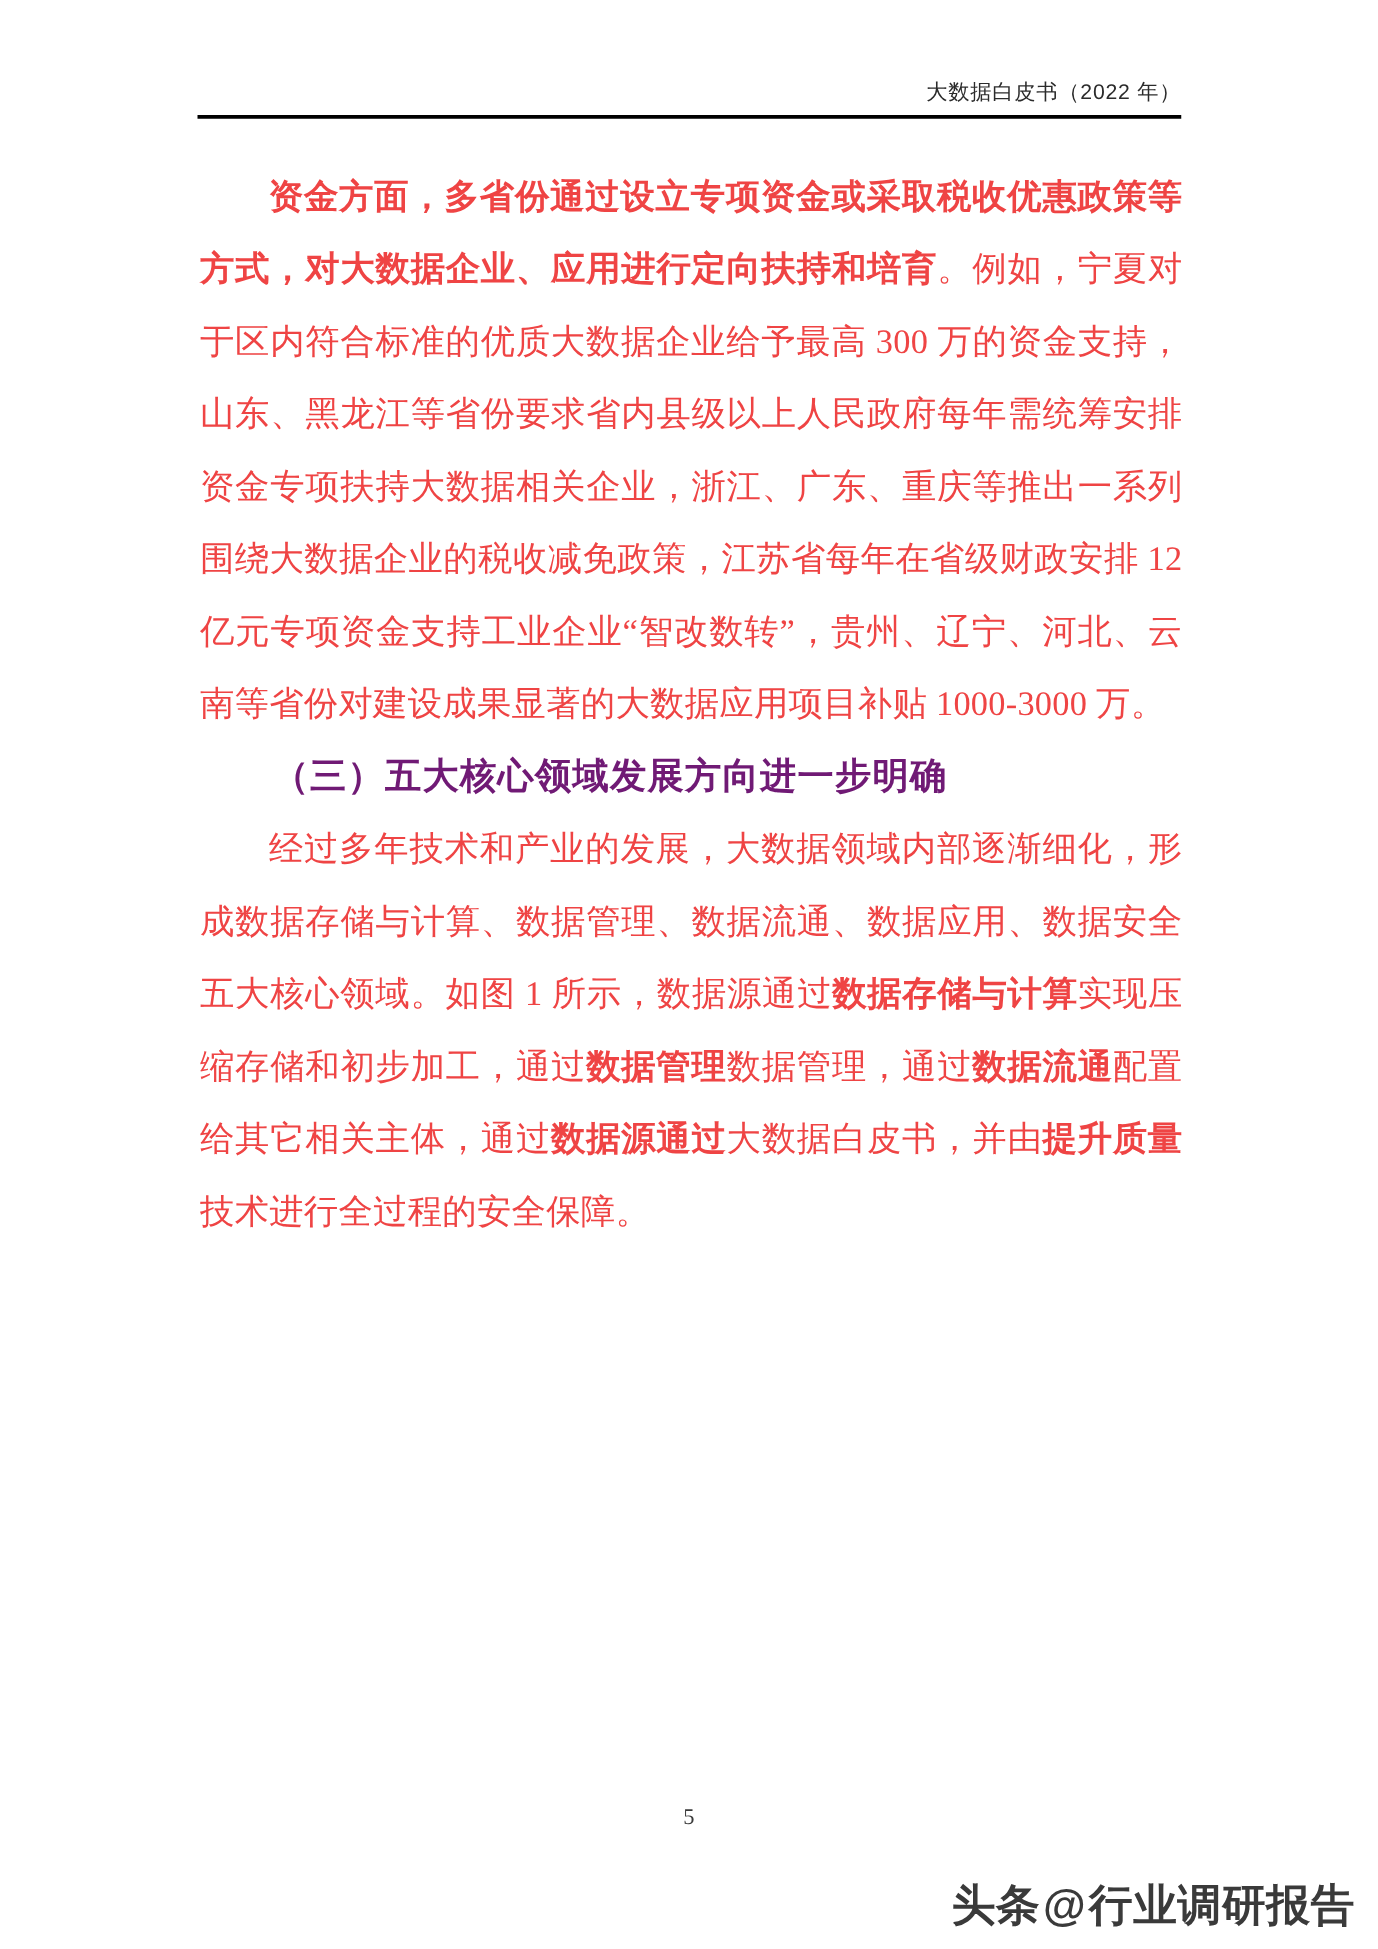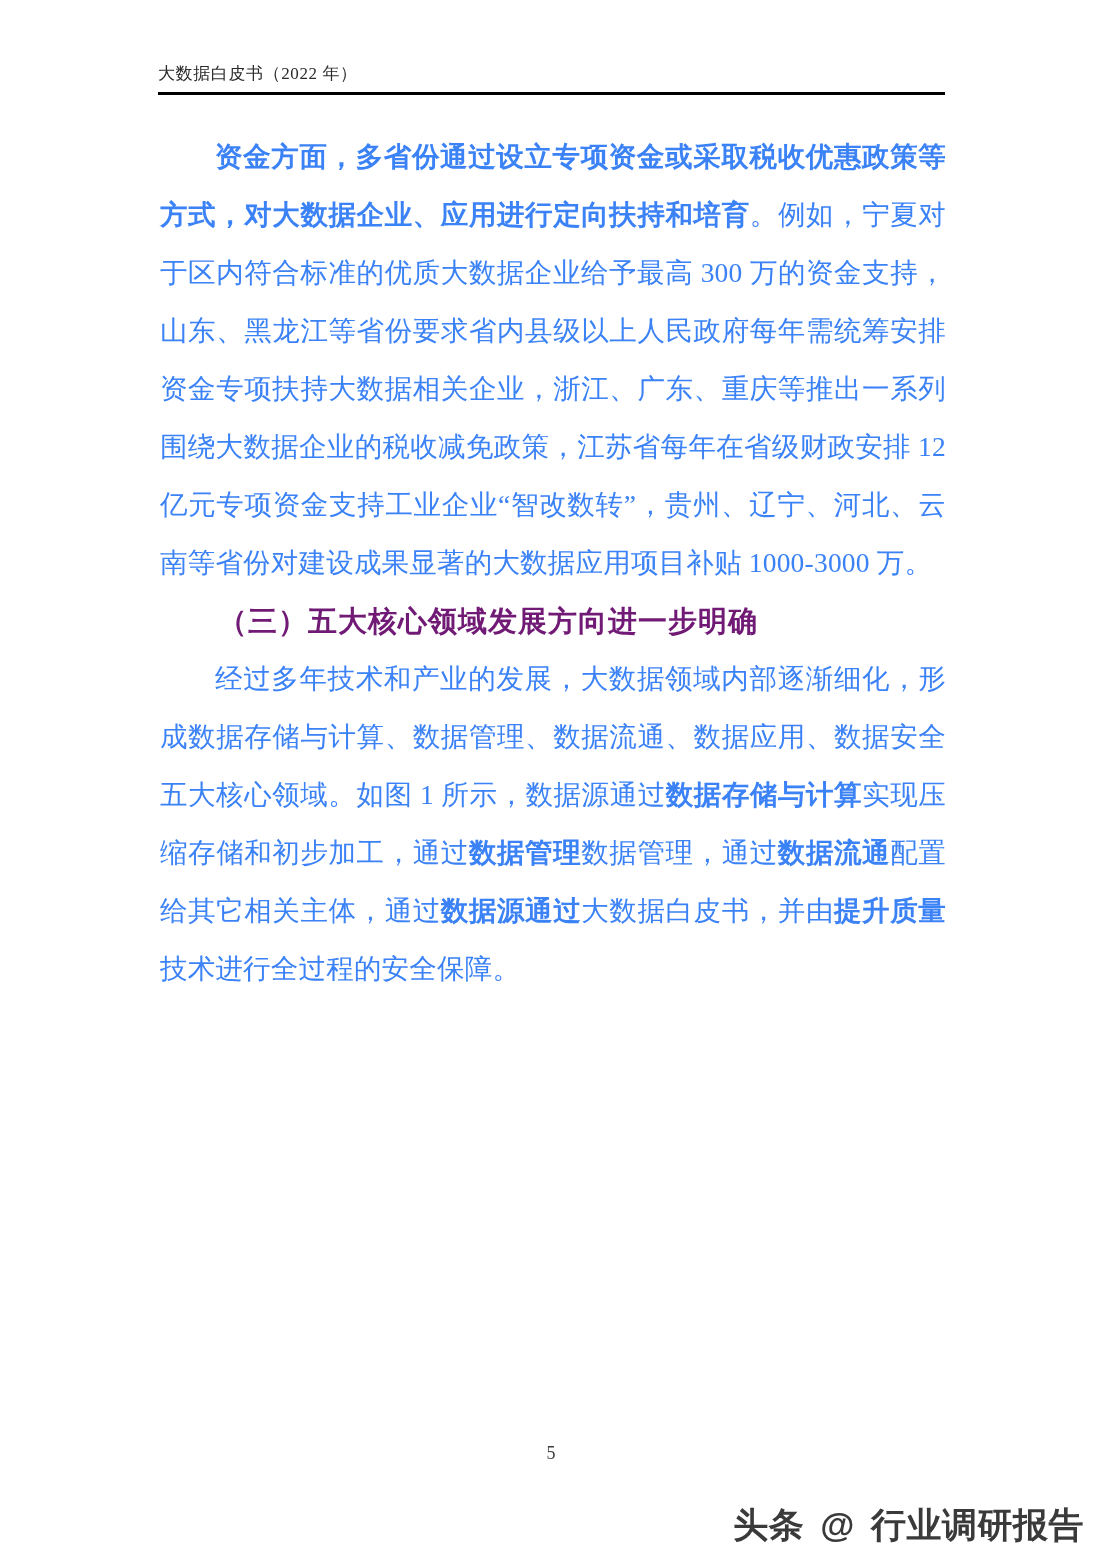--- a/index.html
+++ b/index.html
@@ -21,22 +21,22 @@
   }
 
   
   .header-zone {
     position: absolute;
     left: 158px;
     top: 62px;
     width: 787px;
   }
   .header-title {
-    text-align: left;
-    font-family: Liberation Serif, serif;
+    text-align: right;
+    font-family: Liberation Sans, sans-serif;
     font-size: 17px;
     letter-spacing: 0.6px;
     color: #2b2b2b;
     line-height: 24px;
     white-space: nowrap;
   }
   .header-rule {
     margin-top: 6px;
     height: 3px;
     background: #000000;
@@ -51,21 +51,21 @@
     width: 786px;
   }
   p.para {
     margin: 0;
     font-size: 27.5px;
     line-height: 58px;
     text-align: justify;
     text-justify: inter-ideograph;
     text-indent: 2em;
     letter-spacing: 0.2px;
-    color: #3b82f6;
+    color: #ef4444;
     font-family: "Liberation Serif", "DejaVu Serif", serif;
   }
   p.para b, p.para .bold {
     font-weight: 700;
   }
   .lead-bold {
     font-weight: 700;
   }
 
   
@@ -93,21 +93,21 @@
     font-family: "Liberation Serif", "DejaVu Serif", serif;
   }
 
   
   .watermark {
     position: absolute;
     right: 18px;
     bottom: 14px;
     display: flex;
     align-items: center;
-    gap: 16px;
+    gap: 2px;
     font-family: "Liberation Sans", "DejaVu Sans", sans-serif;
     font-weight: 700;
     font-size: 35px;
     line-height: 40px;
     color: #2a2a2a;
     letter-spacing: 0.5px;
     opacity: 0.92;
   }
   .watermark .wm-brand { font-weight: 700; }
   .watermark .wm-at { font-weight: 700; }

